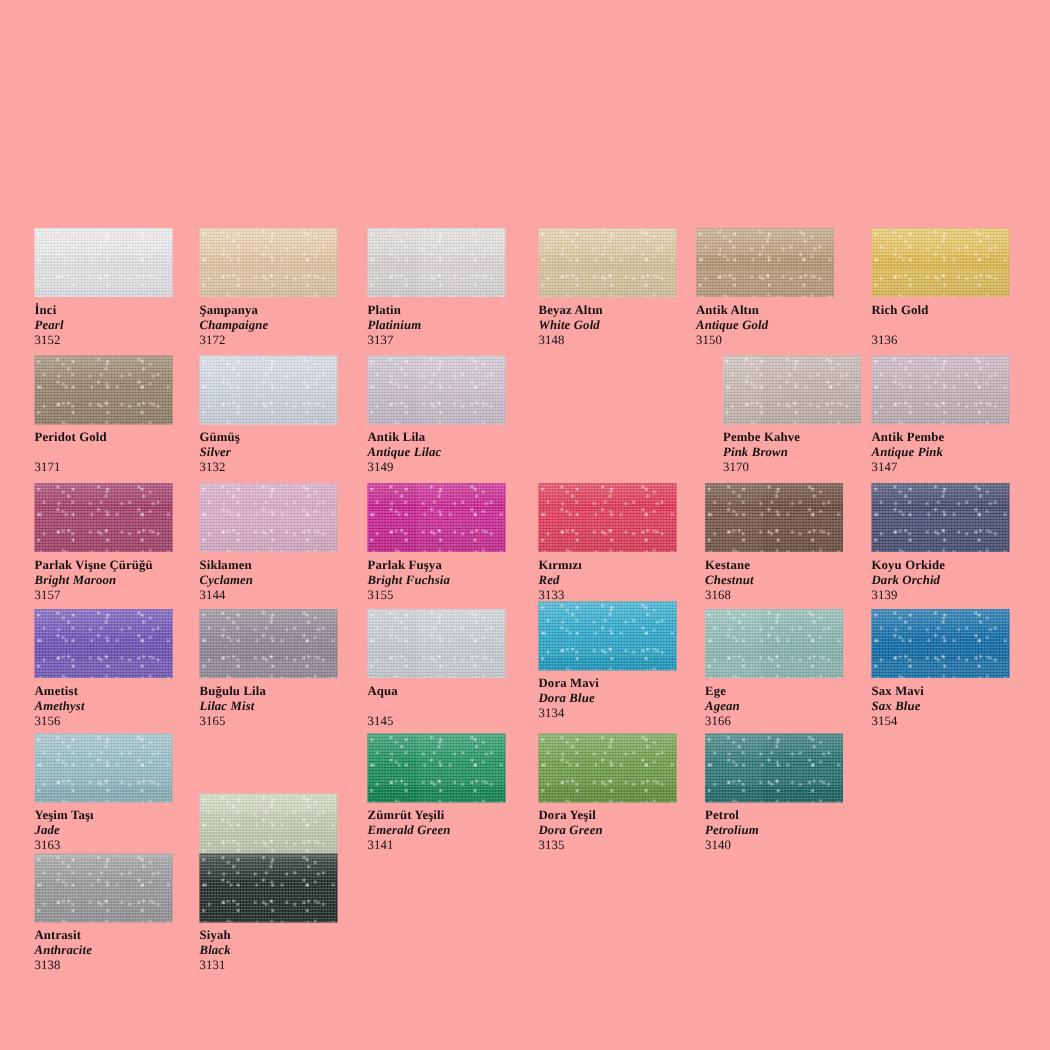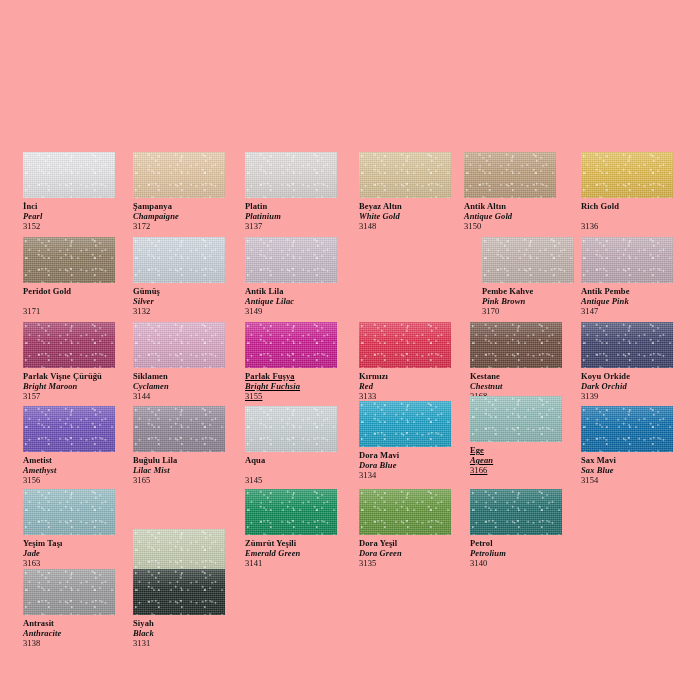--- a/index.html
+++ b/index.html
@@ -242,21 +242,21 @@
         <div class="swatch-chip" style="width: 92px; height: 46px; background-color: rgb(217, 168, 198);">
           <div class="sheen"></div>
           <div class="glint"></div>
         </div>
         <div class="swatch-labels">
           <div class="label-tr">Siklamen</div>
           <div class="label-en">Cyclamen</div>
           <div class="label-code">3144</div>
         </div>
       </div>
-      <div class="swatch-cell" style="left: 245px; top: 322px; text-decoration: underline;">
+      <div class="swatch-cell" style="left: 245px; top: 322px;">
         <div class="swatch-chip" style="width: 92px; height: 46px; background-color: rgb(200, 25, 143);">
           <div class="sheen"></div>
           <div class="glint"></div>
         </div>
         <div class="swatch-labels">
           <div class="label-tr">Parlak Fuşya</div>
           <div class="label-en">Bright Fuchsia</div>
           <div class="label-code">3155</div>
         </div>
       </div>
@@ -330,21 +330,21 @@
         <div class="swatch-chip" style="width: 92px; height: 46px; background-color: rgb(27, 161, 198);">
           <div class="sheen"></div>
           <div class="glint"></div>
         </div>
         <div class="swatch-labels">
           <div class="label-tr">Dora Mavi</div>
           <div class="label-en">Dora Blue</div>
           <div class="label-code">3134</div>
         </div>
       </div>
-      <div class="swatch-cell" style="left: 470px; top: 396px; text-decoration: underline;">
+      <div class="swatch-cell" style="left: 470px; top: 406px;">
         <div class="swatch-chip" style="width: 92px; height: 46px; background-color: rgb(143, 188, 184);">
           <div class="sheen"></div>
           <div class="glint"></div>
         </div>
         <div class="swatch-labels">
           <div class="label-tr">Ege</div>
           <div class="label-en">Agean</div>
           <div class="label-code">3166</div>
         </div>
       </div>

